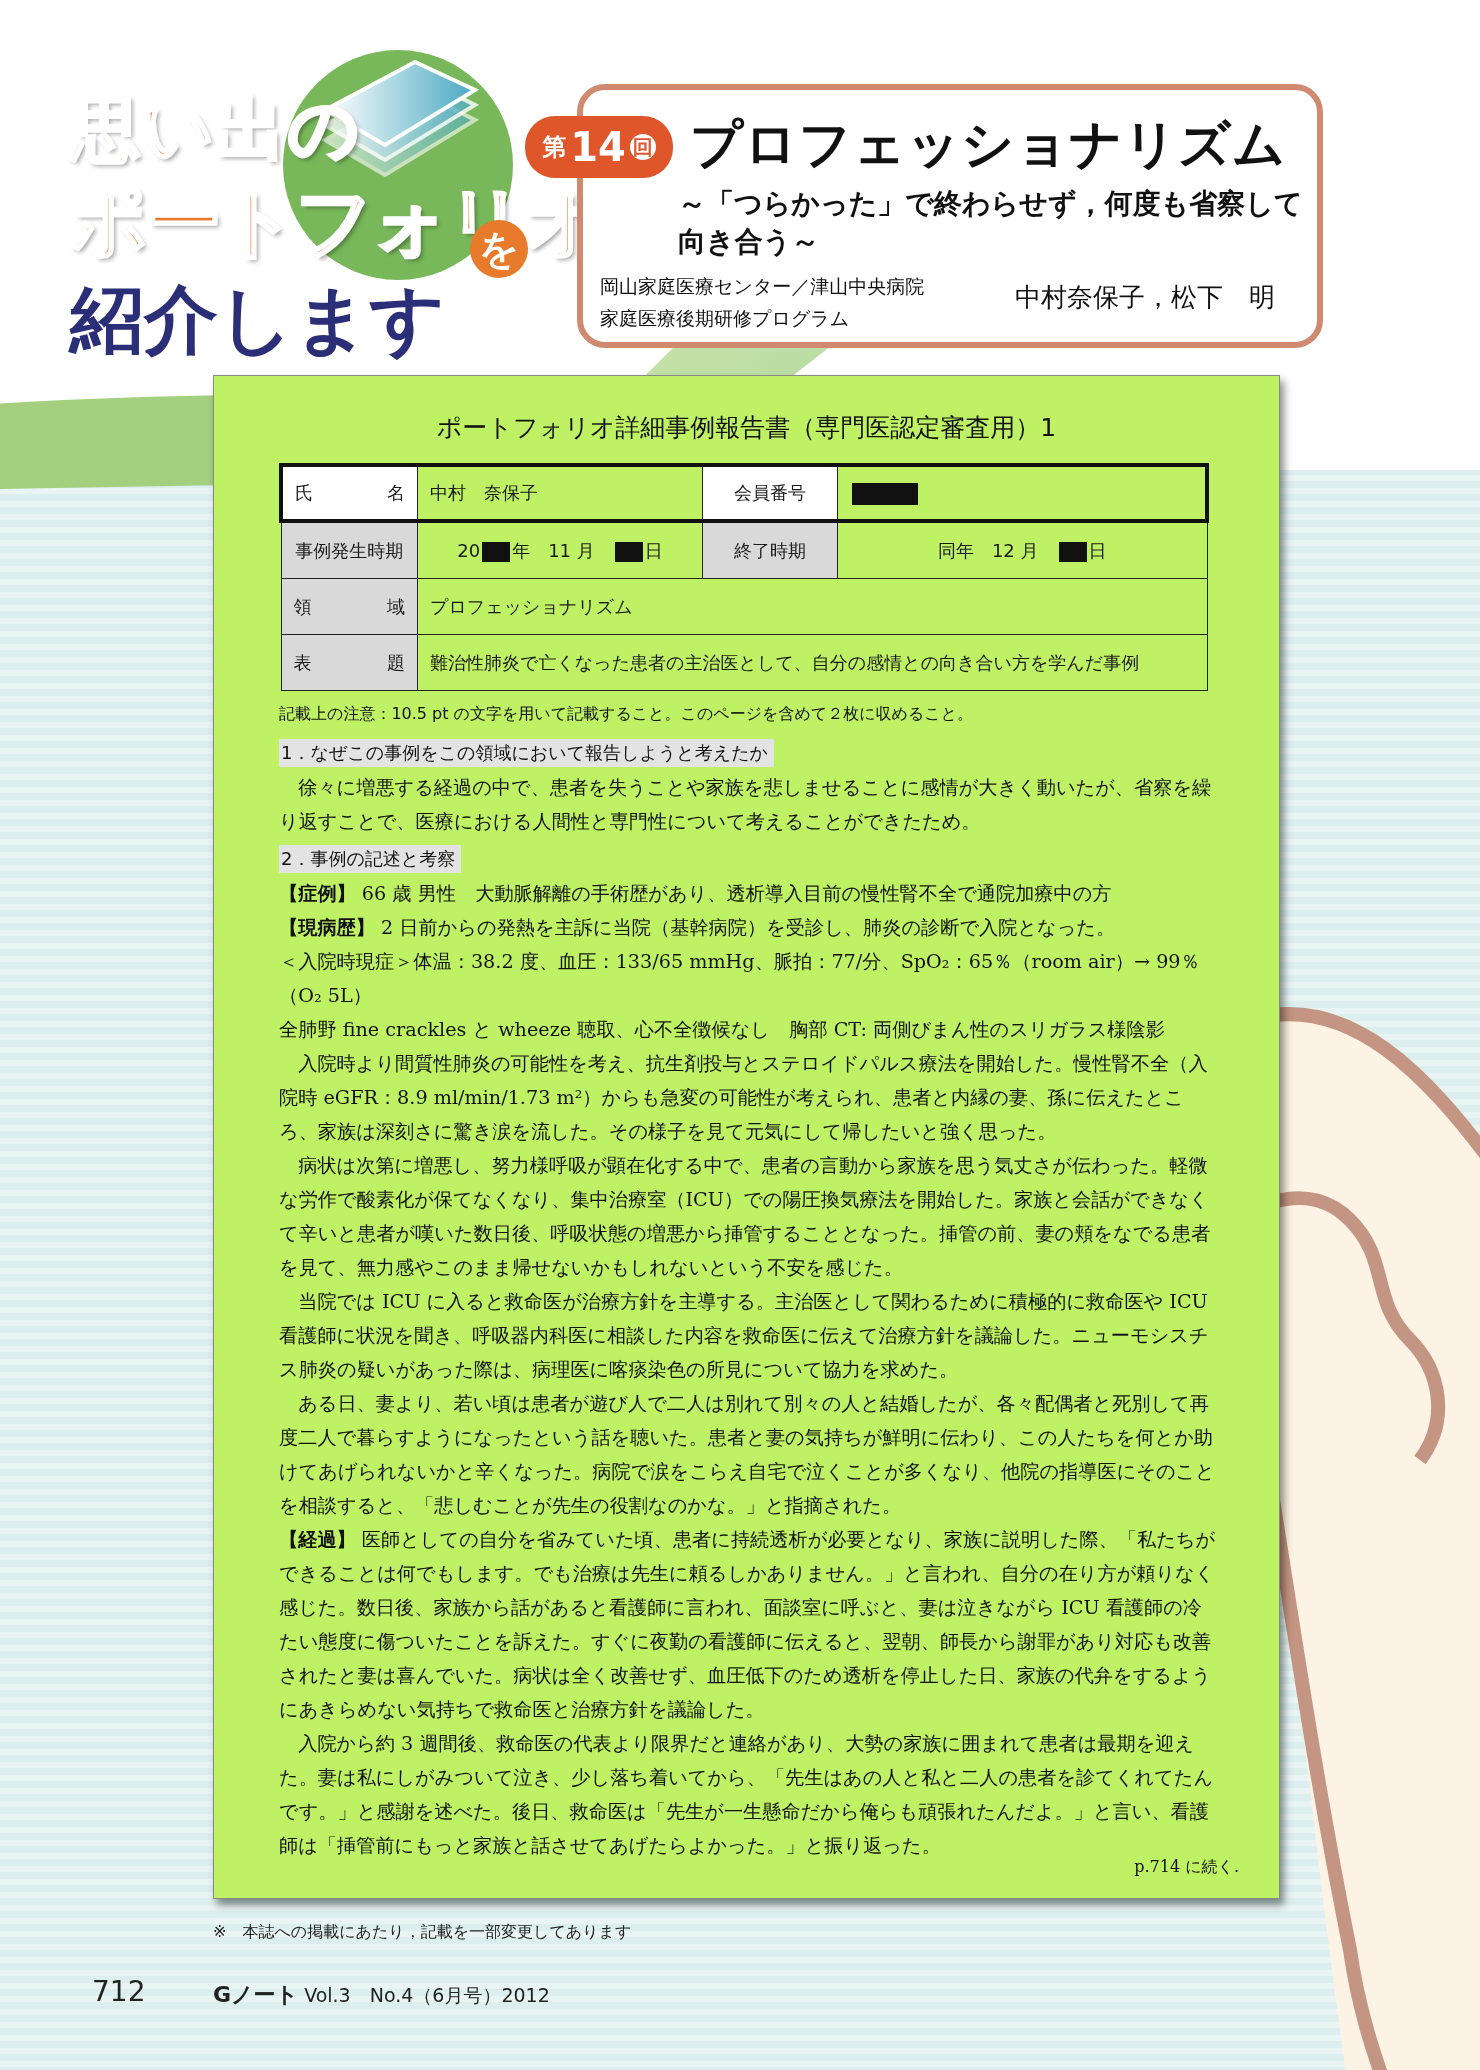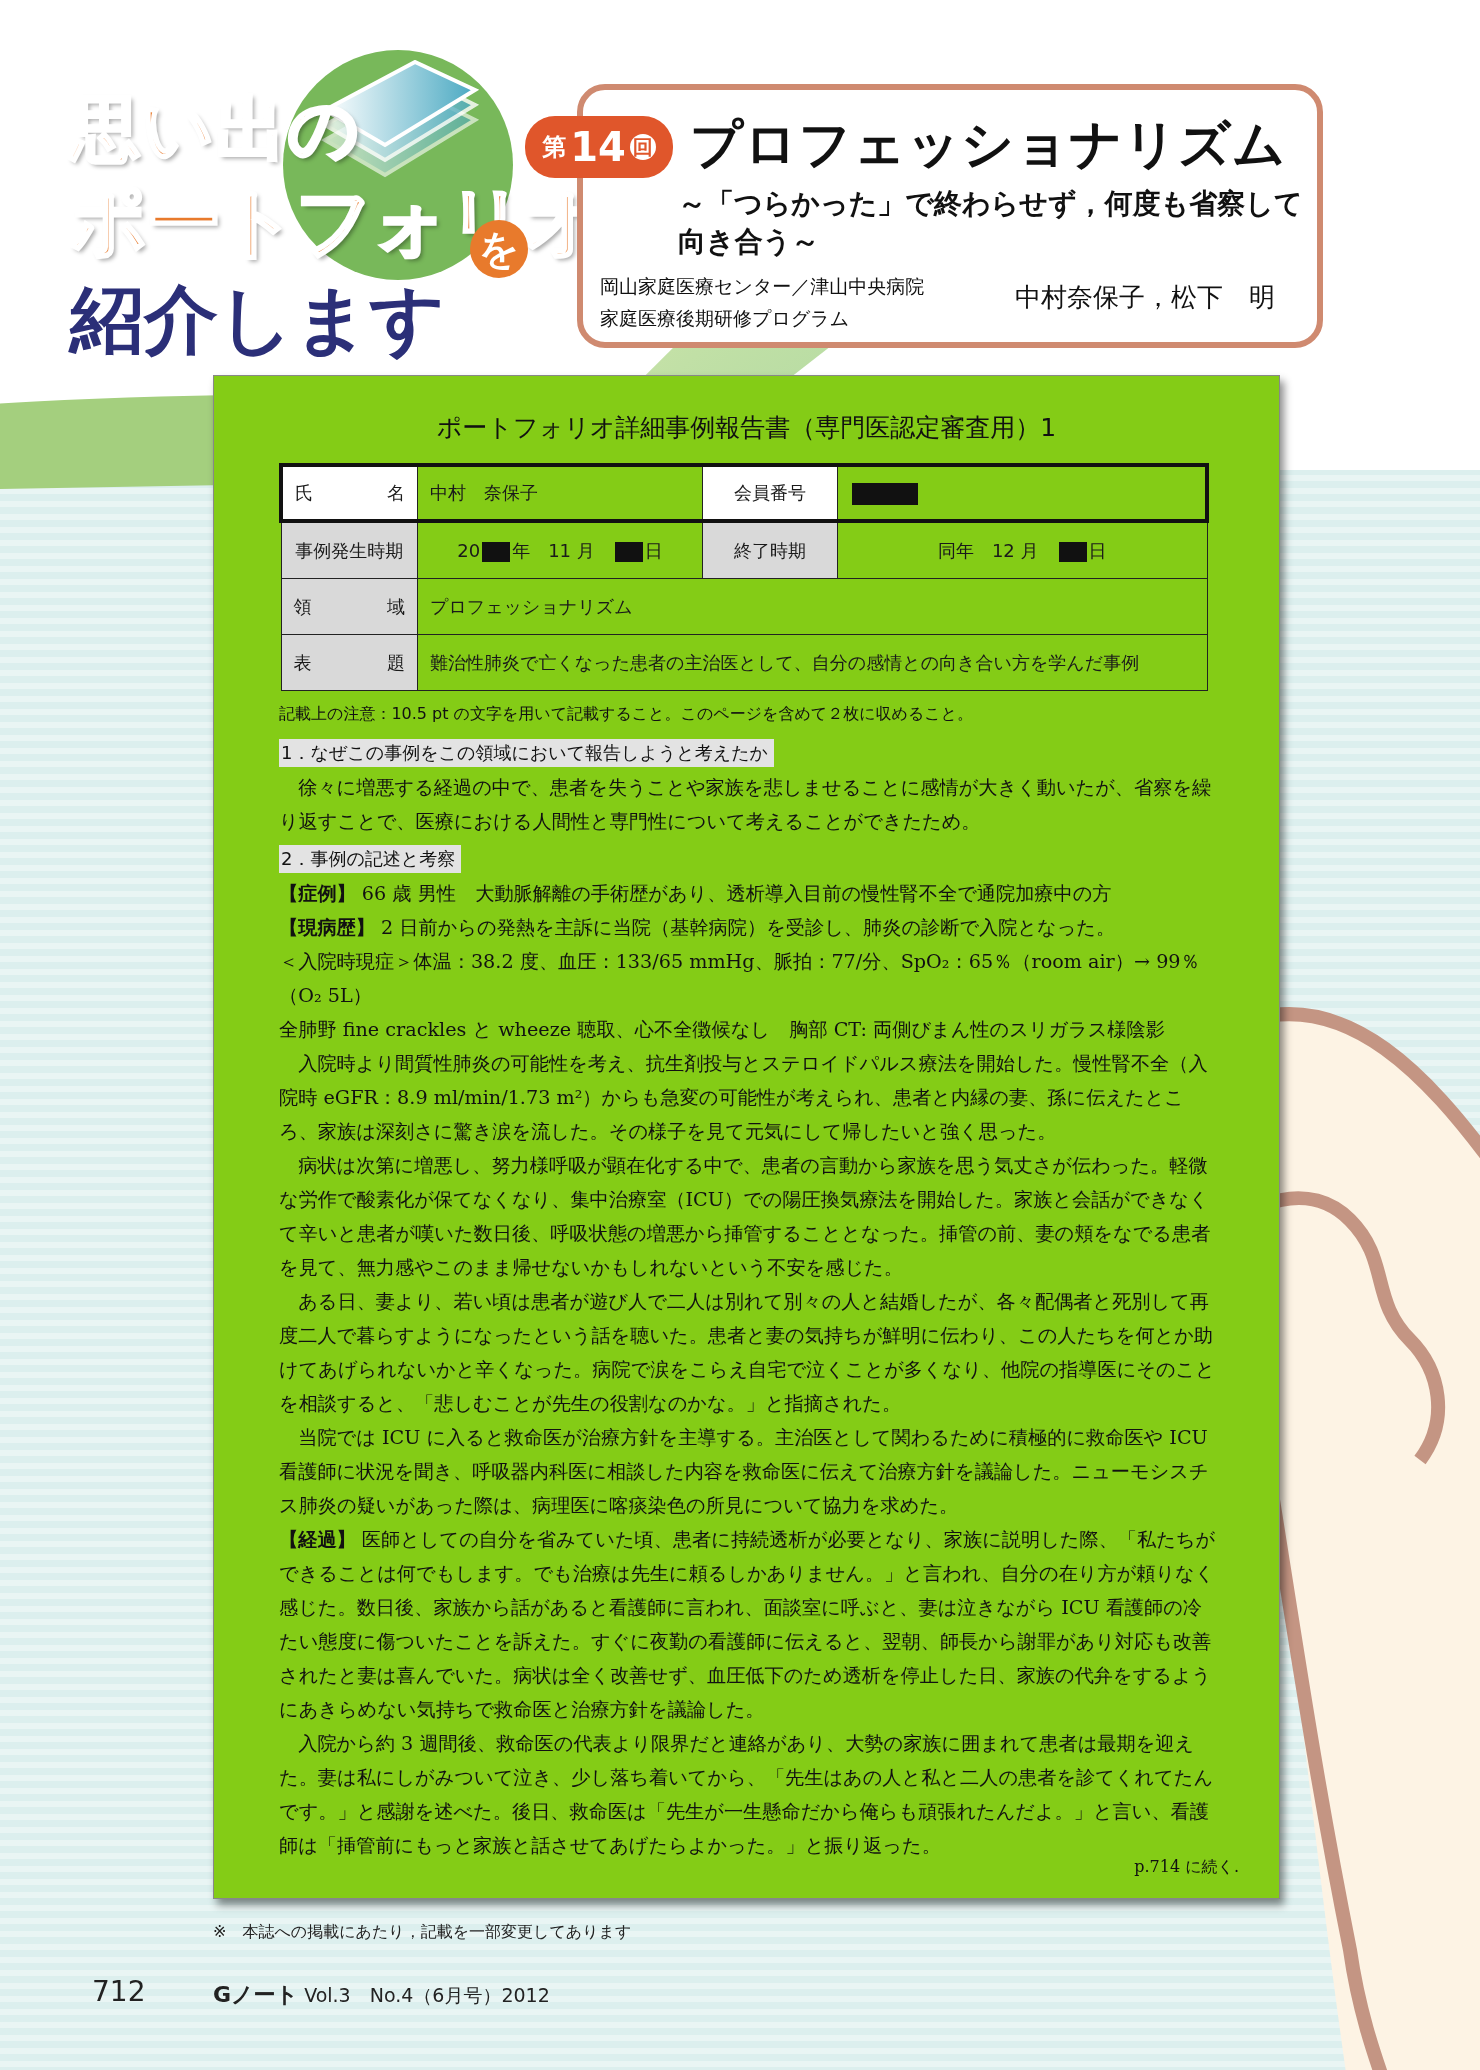--- a/index.html
+++ b/index.html
@@ -25,21 +25,21 @@
   .header-box { position:absolute; left:577px; top:84px; width:746px; height:264px; background:#fff; border:6px solid #cf8a70; border-radius:28px; box-sizing:border-box; }
   .ep-badge { position:absolute; left:525px; top:116px; width:148px; height:62px; background:#e0562b; border-radius:30px; color:#fff; font-weight:bold; display:flex; align-items:center; justify-content:center; gap:4px; }
   .ep-badge .sm { font-size:24px; }
   .ep-badge .big { font-size:40px; }
   .ep-badge .kai { font-size:20px; background:#fff; color:#e0562b; border-radius:50%; width:26px; height:26px; line-height:26px; text-align:center; }
   .theme { position:absolute; left:690px; top:110px; font-size:52px; font-weight:bold; color:#111; letter-spacing:1px; }
   .subtitle { position:absolute; left:678px; top:185px; font-size:28px; font-weight:bold; width:640px; line-height:38px; color:#111; }
   .affil { position:absolute; left:600px; top:270px; font-size:19px; line-height:32px; color:#111; }
   .authors { position:absolute; left:1015px; top:280px; font-size:26px; color:#111; }
   .hand { position:absolute; left:1230px; top:900px; width:420px; height:1200px; }
-  .doc { position:absolute; left:213px; top:375px; width:1067px; height:1524px; background:#84cc16; box-shadow: 4px 6px 8px rgba(0,0,0,.45); border:1px solid #888; box-sizing:border-box; }
+  .doc { position:absolute; left:213px; top:375px; width:1067px; height:1524px; background:#bef264; box-shadow: 4px 6px 8px rgba(0,0,0,.45); border:1px solid #888; box-sizing:border-box; }
   .doc-title { position:absolute; left:0; right:0; top:35px; text-align:center; font-size:25px; color:#111; }
   table.info { position:absolute; left:65px; top:87px; width:930px; border-collapse:collapse; font-size:18px; }
   table.info td { border:1.5px solid #222; height:55px; padding:0 12px; }
   table.info tr:first-child td { border-top:4px solid #111; border-bottom:4px solid #111; height:52px; }
   table.info tr:first-child td:first-child { border-left:4px solid #111; }
   table.info tr:first-child td:last-child { border-right:4px solid #111; }
   table.info .lab { background:#d9d9d9; width:110px; text-align:center; letter-spacing:0; }
   table.info tr:first-child .lab { background:#fff; }
   .spread { display:flex; justify-content:space-between; }
   .redact { display:inline-block; background:#111; width:28px; height:20px; vertical-align:middle; margin:0 2px; }
@@ -156,22 +156,22 @@
   <div class="body">
     <div class="sec">1．なぜこの事例をこの領域において報告しようと考えたか</div>
     <p>徐々に増悪する経過の中で、患者を失うことや家族を悲しませることに感情が大きく動いたが、省察を繰り返すことで、医療における人間性と専門性について考えることができたため。</p>
     <div class="sec" style="margin-top:6px">2．事例の記述と考察</div>
     <p class="noind"><span class="bk">【症例】</span> <span>66 歳 男性　大動脈解離の手術歴があり、透析導入目前の慢性腎不全で通院加療中の方</span></p>
     <p class="noind"><span class="bk">【現病歴】</span> <span>2 日前からの発熱を主訴に当院（基幹病院）を受診し、肺炎の診断で入院となった。</span></p>
     <p class="noind">＜入院時現症＞体温：38.2 度、血圧：133/65 mmHg、脈拍：77/分、SpO₂：65％（room air）→ 99％（O₂ 5L）</p>
     <p class="noind">全肺野 fine crackles と wheeze 聴取、心不全徴候なし　胸部 CT: 両側びまん性のスリガラス様陰影</p>
     <p>入院時より間質性肺炎の可能性を考え、抗生剤投与とステロイドパルス療法を開始した。慢性腎不全（入院時 eGFR：8.9 ml/min/1.73 m²）からも急変の可能性が考えられ、患者と内縁の妻、孫に伝えたところ、家族は深刻さに驚き涙を流した。その様子を見て元気にして帰したいと強く思った。</p>
     <p>病状は次第に増悪し、努力様呼吸が顕在化する中で、患者の言動から家族を思う気丈さが伝わった。軽微な労作で酸素化が保てなくなり、集中治療室（ICU）での陽圧換気療法を開始した。家族と会話ができなくて辛いと患者が嘆いた数日後、呼吸状態の増悪から挿管することとなった。挿管の前、妻の頬をなでる患者を見て、無力感やこのまま帰せないかもしれないという不安を感じた。</p>
+    <p>当院では ICU に入ると救命医が治療方針を主導する。主治医として関わるために積極的に救命医や ICU 看護師に状況を聞き、呼吸器内科医に相談した内容を救命医に伝えて治療方針を議論した。ニューモシスチス肺炎の疑いがあった際は、病理医に喀痰染色の所見について協力を求めた。</p>
     <p>ある日、妻より、若い頃は患者が遊び人で二人は別れて別々の人と結婚したが、各々配偶者と死別して再度二人で暮らすようになったという話を聴いた。患者と妻の気持ちが鮮明に伝わり、この人たちを何とか助けてあげられないかと辛くなった。病院で涙をこらえ自宅で泣くことが多くなり、他院の指導医にそのことを相談すると、「悲しむことが先生の役割なのかな。」と指摘された。</p>
-    <p>当院では ICU に入ると救命医が治療方針を主導する。主治医として関わるために積極的に救命医や ICU 看護師に状況を聞き、呼吸器内科医に相談した内容を救命医に伝えて治療方針を議論した。ニューモシスチス肺炎の疑いがあった際は、病理医に喀痰染色の所見について協力を求めた。</p>
     <p class="noind"><span class="bk">【経過】</span> <span>医師としての自分を省みていた頃、患者に持続透析が必要となり、家族に説明した際、「私たちができることは何でもします。でも治療は先生に頼るしかありません。」と言われ、自分の在り方が頼りなく感じた。数日後、家族から話があると看護師に言われ、面談室に呼ぶと、妻は泣きながら ICU 看護師の冷たい態度に傷ついたことを訴えた。すぐに夜勤の看護師に伝えると、翌朝、師長から謝罪があり対応も改善されたと妻は喜んでいた。病状は全く改善せず、血圧低下のため透析を停止した日、家族の代弁をするようにあきらめない気持ちで救命医と治療方針を議論した。</span></p>
     <p>入院から約 3 週間後、救命医の代表より限界だと連絡があり、大勢の家族に囲まれて患者は最期を迎えた。妻は私にしがみついて泣き、少し落ち着いてから、「先生はあの人と私と二人の患者を診てくれてたんです。」と感謝を述べた。後日、救命医は「先生が一生懸命だから俺らも頑張れたんだよ。」と言い、看護師は「挿管前にもっと家族と話させてあげたらよかった。」と振り返った。</p>
   </div>
 
   <div class="cont">p.714 に続く.</div>
 </div>
 
 <div class="footnote">※　本誌への掲載にあたり，記載を一部変更してあります</div>
 <div class="pagenum">712</div>
 <div class="journal">

